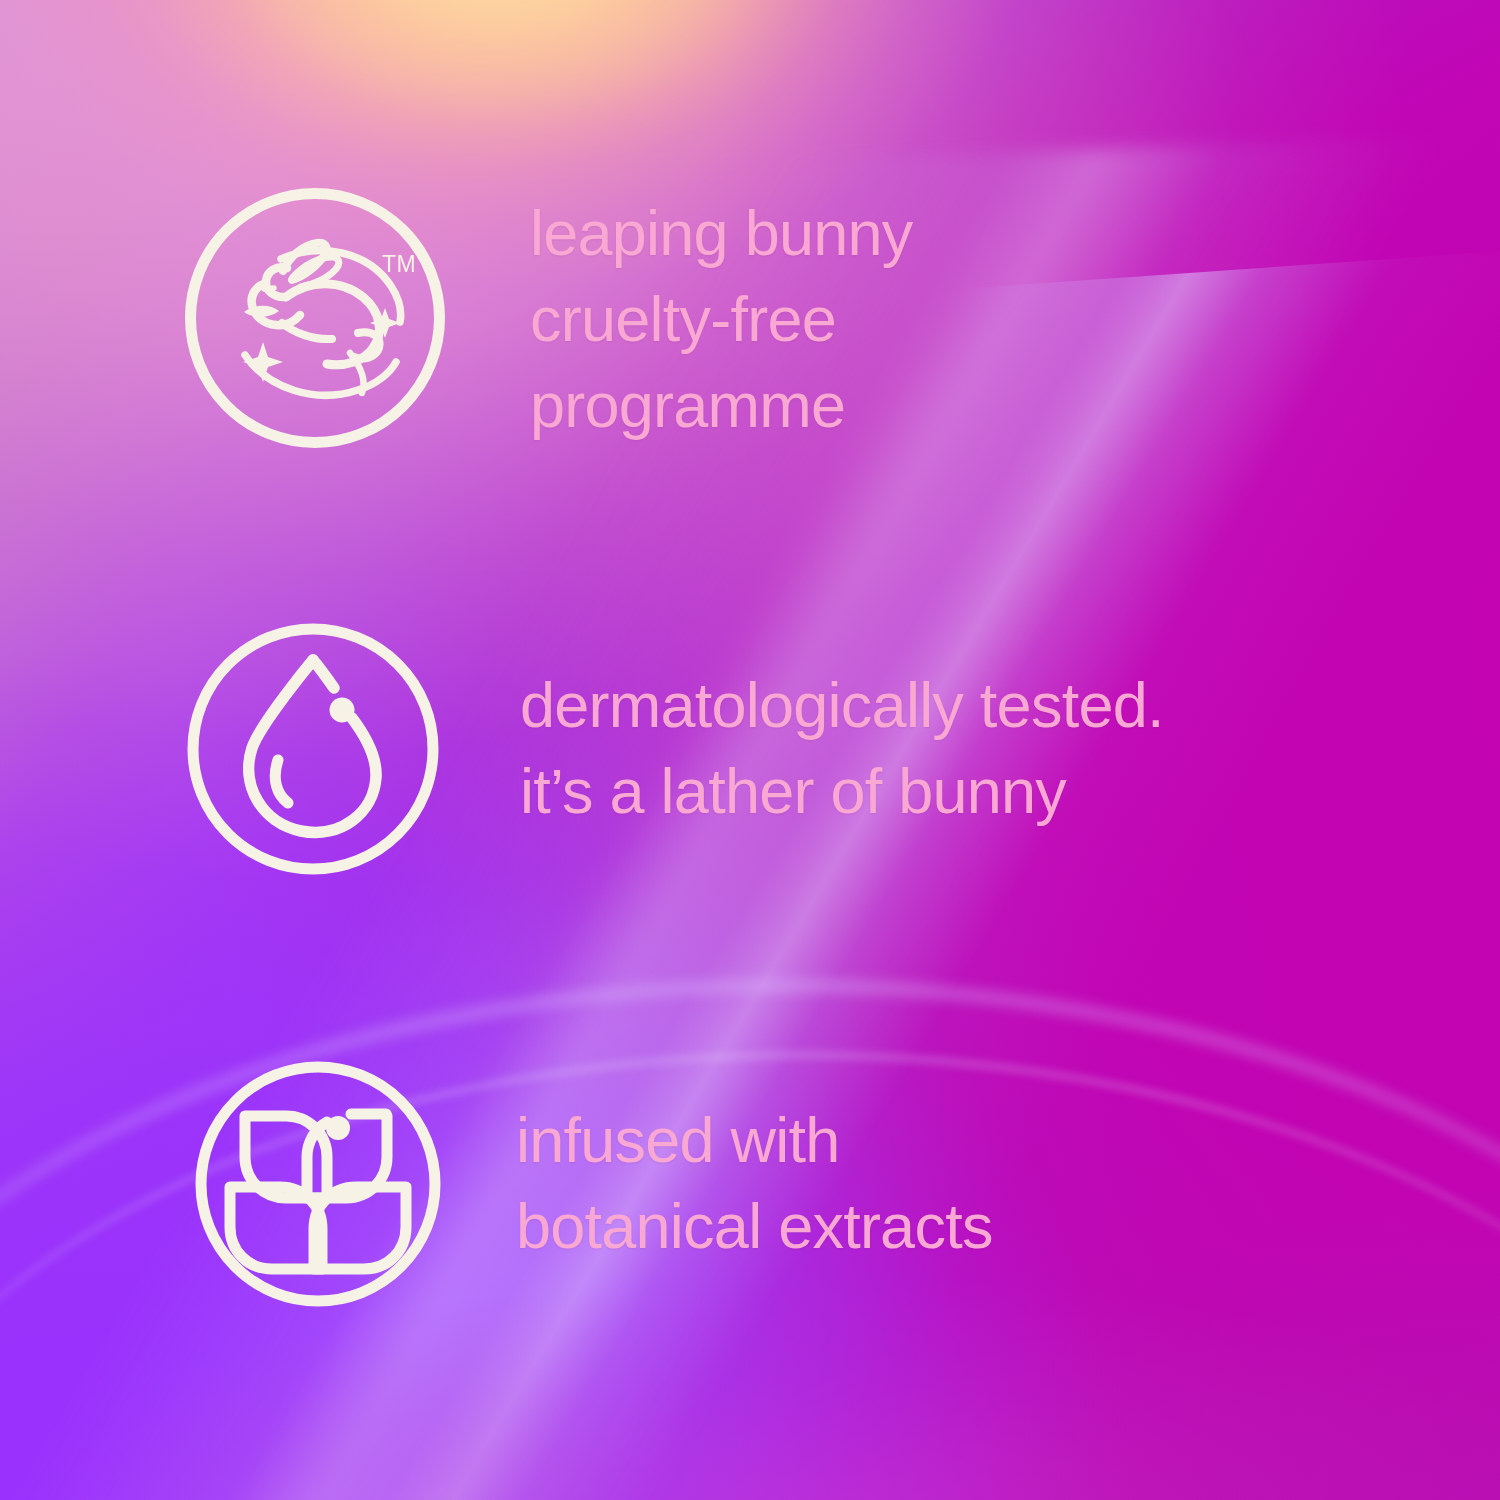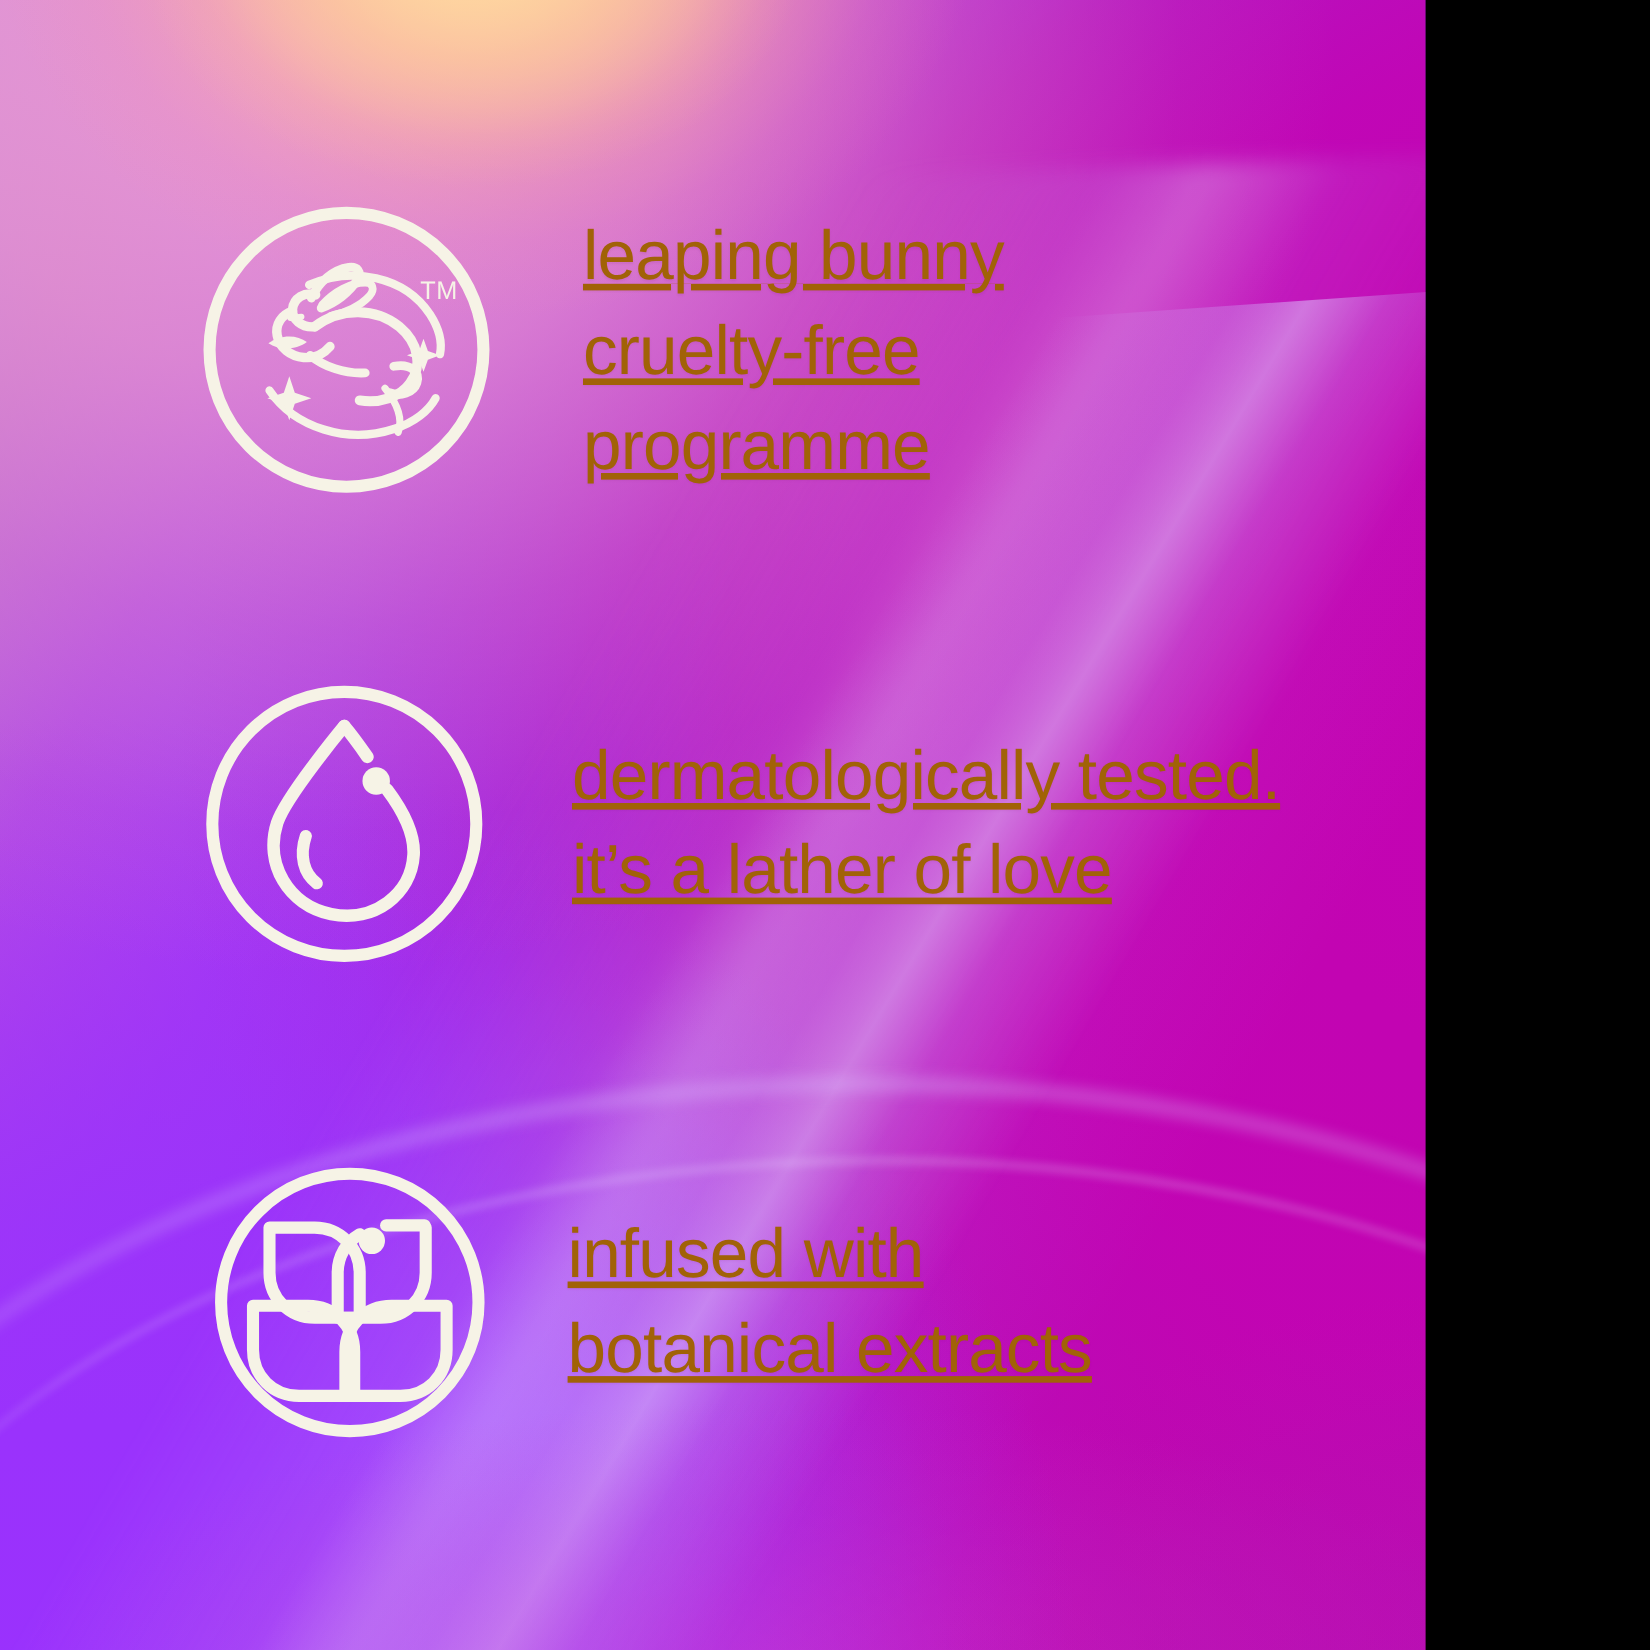--- a/index.html
+++ b/index.html
@@ -6,21 +6,21 @@
     margin: 0;
     padding: 0;
     width: 1500px;
     height: 1500px;
     overflow: hidden;
     background: #000;
   }
 
   #stage {
     position: relative;
-    width: 1296px;
+    width: 1500px;
     height: 1500px;
     overflow: hidden;
     font-family: "Liberation Sans", sans-serif;
   }
 
   
   .bg-layer {
     position: absolute;
     inset: 0;
     pointer-events: none;
@@ -183,27 +183,26 @@
     align-items: center;
   }
 
   .icon-badge {
     position: relative;
     flex: 0 0 auto;
   }
   .icon-badge svg { display: block; }
 
   .feature-text {
-    color: #a16207;
+    color: #f9a8d4;
     font-family: "Liberation Sans", sans-serif;
     font-weight: 400;
     letter-spacing: -0.012em;
     white-space: pre-line;
     text-shadow: 0 1px 2px rgba(120,20,110,0.10);
-    text-decoration: underline;
   }
 
   #row-1 { left: 182px; top: 185px; }
   #row-1 .feature-text {
     font-size: 63px;
     line-height: 1.36;
     margin-left: 82px;
     margin-top: 4px;
   }
 
@@ -307,21 +306,21 @@
 
           <path d="M129 40 C135 47 143 58 150 68" fill="none" stroke="#f6f3e6" stroke-width="11.5" stroke-linecap="round"></path>
 
           <circle cx="158" cy="90" r="12.5" fill="#f6f3e6"></circle>
 
           <path d="M94 140 C88 158 92 174 104 183" fill="none" stroke="#f6f3e6" stroke-width="11" stroke-linecap="round"></path>
         </svg>
       </div>
 
       <div class="feature-text">dermatologically tested.
-it’s a lather of love</div>
+it’s a lather of bunny</div>
     </div>
 
     <div class="feature-row" id="row-3">
 
       <div class="icon-badge">
         <svg width="252" height="252" viewBox="0 0 252 252" aria-hidden="true">
           <circle cx="126" cy="126" r="117" fill="none" stroke="#f6f3e6" stroke-width="11"></circle>
 
           <path d="M54 60 L95 60 C118 60 136 78 136 101 L136 142 L95 142
                    C72 142 54 124 54 101 Z" fill="none" stroke="#f6f3e6" stroke-width="11" stroke-linejoin="round" transform="translate(-1,-2)"></path>

